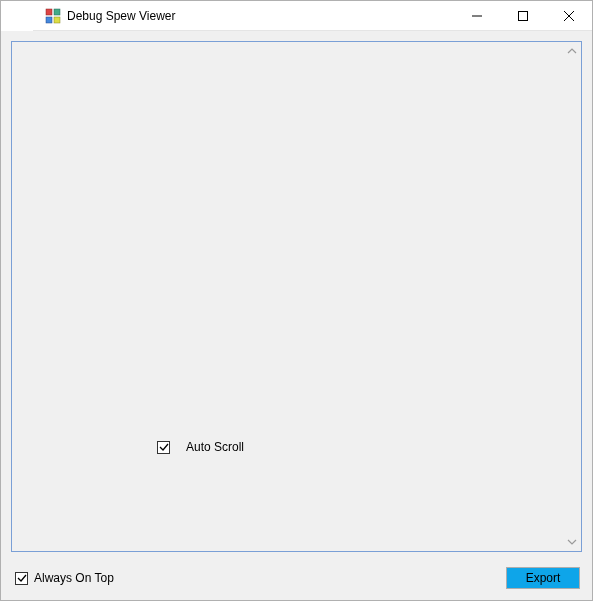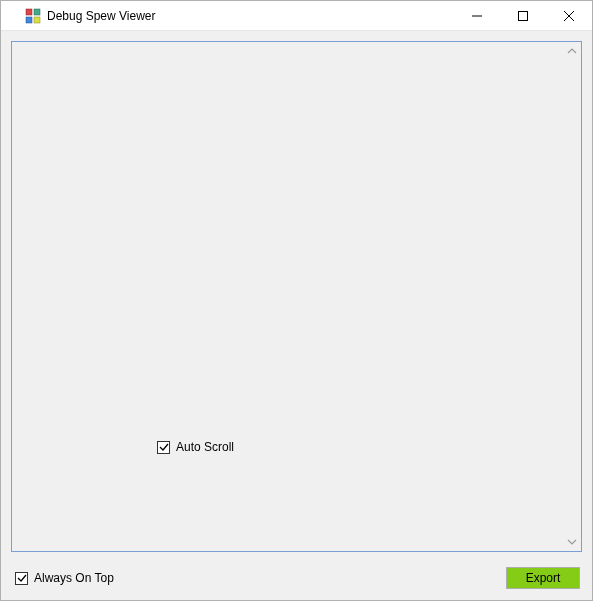--- a/index.html
+++ b/index.html
@@ -21,23 +21,24 @@
       background: #ffffff;
       border: 1px solid #b0b0b0;
       display: flex;
       flex-direction: column;
       position: relative;
     }
     .titlebar {
       height: 30px;
       display: flex;
       align-items: center;
-      padding-left: 24px;
+      padding-left: 12px;
       background: #ffffff;
       border-bottom: 1px solid #e5e5e5;
+      margin-left: 32px;
     }
     .titlebar-icon {
       width: 16px;
       height: 16px;
       margin-right: 6px;
       display: inline-flex;
       align-items: center;
       justify-content: center;
     }
     .titlebar-icon svg {
@@ -99,21 +100,21 @@
       width: 10px;
       height: 10px;
       color: #9a9a9a;
     }
     .auto-scroll-wrap {
       position: absolute;
       left: 145px;
       top: 398px;
       display: flex;
       align-items: center;
-      gap: 6px;
+      gap: 16px;
     }
     .checkbox {
       width: 13px;
       height: 13px;
       border: 1px solid #333333;
       background: #ffffff;
       display: inline-flex;
       align-items: center;
       justify-content: center;
       cursor: pointer;
@@ -139,21 +140,21 @@
       align-items: center;
       gap: 6px;
       margin-left: 2px;
     }
     .spacer {
       flex: 1;
     }
     .btn {
       width: 74px;
       height: 22px;
-      background: #84cc16;
+      background: #0ea5e9;
       border: 1px solid #adadad;
       font-size: 12px;
       font-family: inherit;
       cursor: pointer;
       margin-left: 6px;
     }
   </style>
 </head>
 <body>
 

